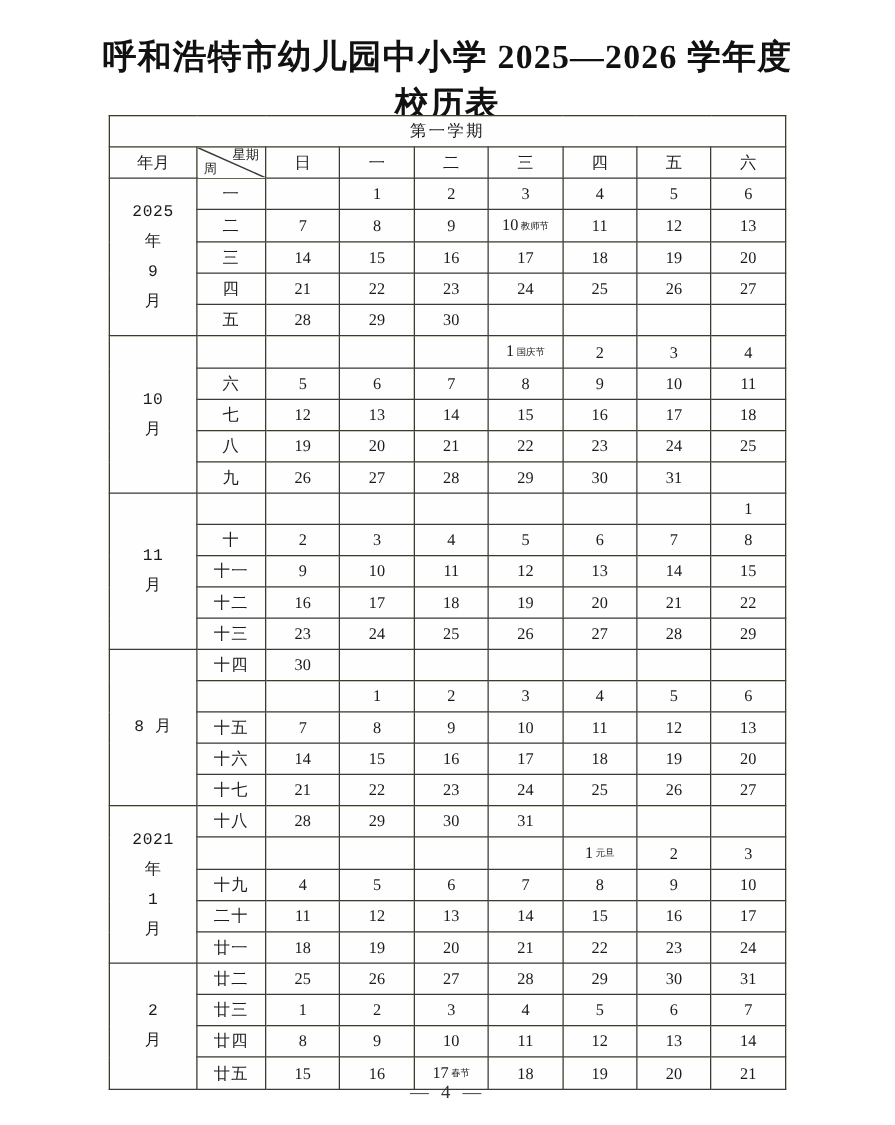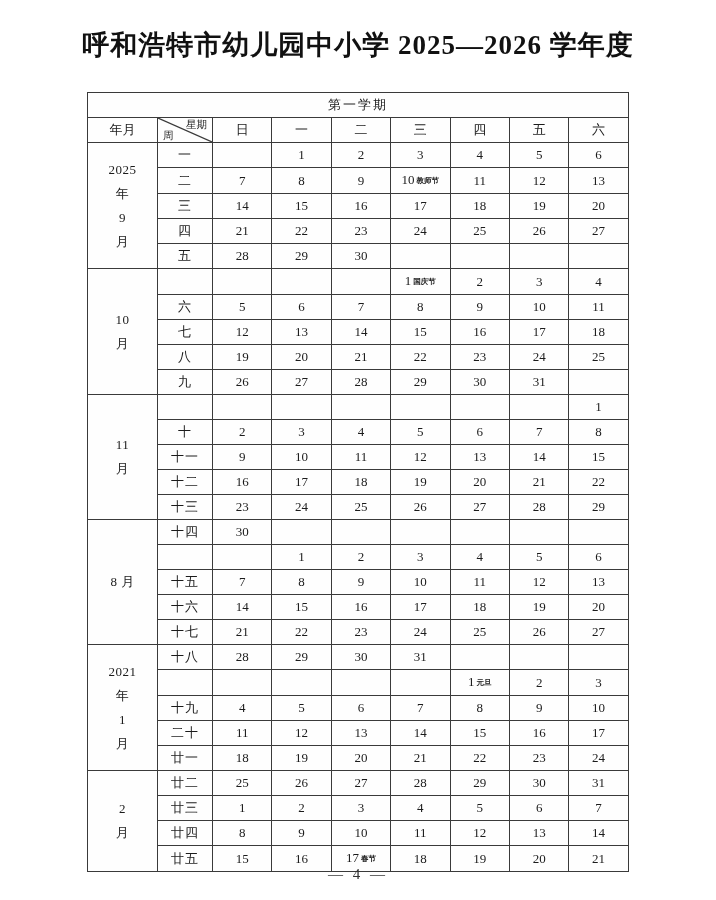--- a/index.html
+++ b/index.html
@@ -100,35 +100,35 @@
     left: 5px;
     bottom: 1px;
     font-size: 10.5px;
     line-height: 1.05;
   }
 
   .month-cell {
     font-size: 13px;
     line-height: 1.35;
     letter-spacing: 0.5px;
+    font-family: Liberation Mono, monospace;
   }
   .month-cell .mline { display: block; }
 
   .wk-cell {
     font-size: 12.5px;
     letter-spacing: 1px;
   }
 
   .day-cell .d { font-size: 13px; }
   .day-cell .note {
     font-size: 7.5px;
     margin-left: 2px;
     letter-spacing: 0px;
     vertical-align: 1px;
-    font-weight: bold;
   }
 
   
   col.c-month { width: 70px; }
   col.c-week  { width: 55px; }
   col.c-day   { width: 59.4px; }
 
   
   tr.block-start > td { border-top: 1.6px solid #2a2a2a; }
 
@@ -144,20 +144,21 @@
     color: #333;
   }
 </style>
 </head>
 <body>
 
 <div class="page">
 
   <div class="title-block">
     <div class="title-line">呼和浩特市幼儿园中小学 2025—2026 学年度</div>
+    <div class="title-line">校历表</div>
   </div>
 
   <div class="table-wrap">
     <table class="cal">
       <colgroup>
         <col class="c-month">
           <col class="c-week">
         <col class="c-day">
           <col class="c-day">
           <col class="c-day">

